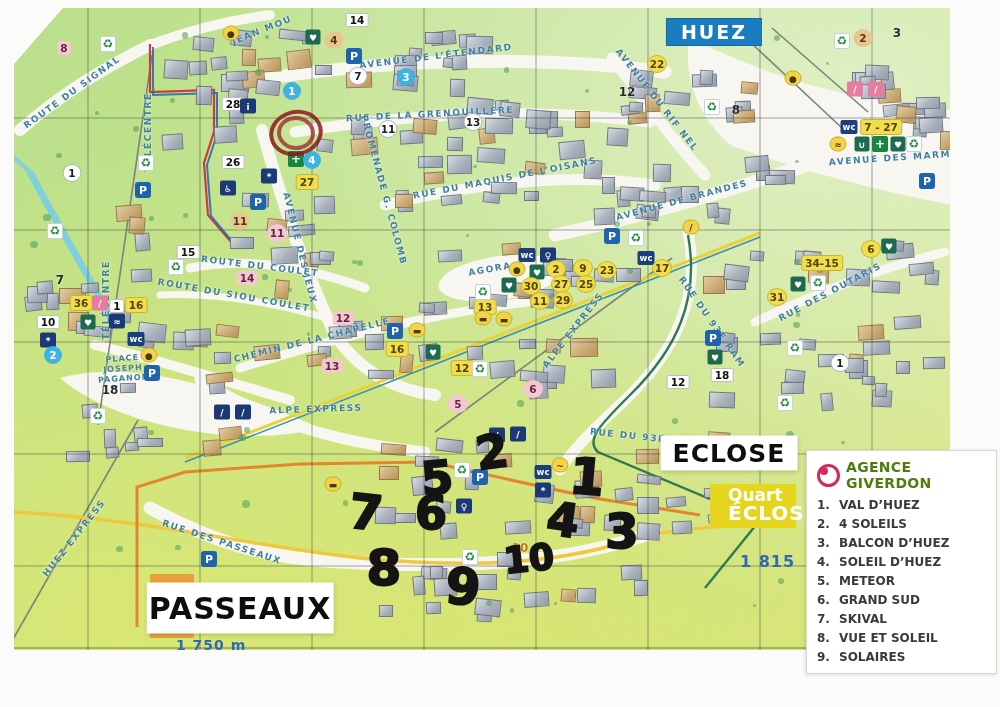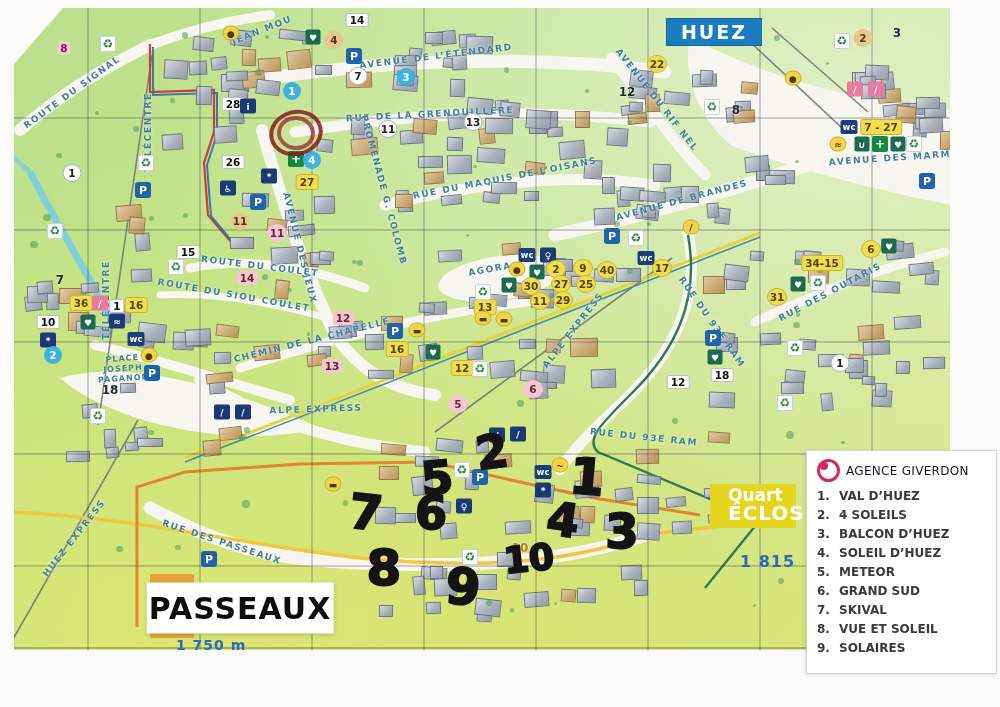--- a/index.html
+++ b/index.html
@@ -54,21 +54,21 @@
   .q-eclose .l1{font-size:17px;} .q-eclose .l2{font-size:20px;letter-spacing:1px;}
   .q-elev{position:absolute;z-index:5;color:#2f69b5;font-weight:bold;font-size:16px;letter-spacing:1px;}
   .q-passeaux{left:150px;top:574px;width:44px;height:64px;background:#e8a23c;color:#fff;
               font-weight:bold;font-size:20px;padding:28px 0 0 8px;box-sizing:border-box;}
   .legend{position:absolute;left:806px;top:450px;width:191px;height:224px;background:#fff;
           border:1px solid #d6d6d2;box-shadow:-1px 1px 4px rgba(0,0,0,.12);z-index:8;
           padding:8px 8px 4px 10px;box-sizing:border-box;}
   .legend-title{display:flex;align-items:center;gap:6px;margin-bottom:5px;}
   .logo{width:17px;height:17px;border-radius:50%;border:3px solid #d5295b;position:relative;flex:0 0 auto;}
   .logo::after{content:"";position:absolute;width:8px;height:8px;border-radius:50%;background:#d5295b;top:0px;left:0px;}
-  .legend-title span{color:#0f172a;font-weight:normal;font-size:12px;letter-spacing:.3px;}
+  .legend-title span{color:#4d7c0f;font-weight:bold;font-size:14px;letter-spacing:.3px;}
   .lrow{display:flex;font-size:12px;font-weight:bold;color:#3a3a3a;line-height:19px;}
   .lrow .n{width:22px;flex:0 0 auto;}
   .hand{position:absolute;z-index:9;transform:translate(-50%,-50%);color:#141414;font-weight:bold;
         -webkit-text-stroke:2px #141414;text-shadow:0 0 1px #141414;line-height:1;}
   .redcircle{position:absolute;z-index:9;left:296px;top:133px;width:46px;height:38px;
              transform:translate(-50%,-50%) rotate(-14deg);border:4px solid rgba(140,25,30,.85);
              border-radius:50%;}
   .redcircle::after{content:"";position:absolute;inset:2px 4px;border:4px solid rgba(155,35,40,.75);
              border-radius:50%;transform:rotate(18deg);}
 </style>
@@ -554,21 +554,21 @@
         <div class="pt ic-parking" style="left: 612px; top: 236px;">P</div>
         <div class="pt ic-recycle" style="left: 636px; top: 238px;">♻</div>
         <div class="pt ic-wc" style="left: 646px; top: 258px;">wc</div>
         <div class="pt ic-wc" style="left: 527px; top: 255px;">wc</div>
         <div class="pt ic-blue" style="left: 548px; top: 255px;">♀</div>
         <div class="pt ic-yellow" style="left: 517px; top: 269px;">●</div>
         <div class="pt ic-heart" style="left: 537px; top: 272px;">♥</div>
         <div class="pt ic-heart" style="left: 509px; top: 285px;">♥</div>
         <div class="pt yellow" style="left: 556px; top: 269px;">2</div>
         <div class="pt yellow" style="left: 583px; top: 268px;">9</div>
-        <div class="pt yellow" style="left: 607px; top: 270px;">40</div>
+        <div class="pt yellow" style="left: 607px; top: 270px;">23</div>
         <div class="pt yellow" style="left: 662px; top: 268px;">17</div>
         <div class="pt yellow" style="left: 561px; top: 284px;">27</div>
         <div class="pt yellow" style="left: 586px; top: 284px;">25</div>
         <div class="pt yellow" style="left: 531px; top: 286px;">30</div>
         <div class="pt yellow" style="left: 540px; top: 301px;">11</div>
         <div class="pt yellow" style="left: 563px; top: 300px;">29</div>
         <div class="pt yellowbox" style="left: 485px; top: 307px;">13</div>
         <div class="pt ic-recycle" style="left: 483px; top: 292px;">♻</div>
         <div class="pt ic-yellow" style="left: 483px; top: 318px;">▬</div>
         <div class="pt ic-yellow" style="left: 504px; top: 319px;">▬</div>
@@ -636,20 +636,21 @@
       <div class="l2">ÉCLOS</div>
     </div>
     <div class="q-elev" style="left:740px;top:552px">1 815</div>
     <div class="qbox q-passeaux">
       <span>P</span>
     </div>
     <div class="q-elev" style="left:176px;top:637px;font-size:14px">1 750 m</div>
 
     <div id="biglabels" style="z-index:7">
         <div class="al al-banner" style="left: 714px; top: 32px;">HUEZ</div>
+        <div class="al al-whitebox al-eclose" style="left: 729px; top: 453px;">ECLOSE</div>
         <div class="al al-whitebox al-passeaux" style="left: 240px; top: 608px;">PASSEAUX</div>
       </div>
     <div id="hand" style="z-index:9">
         <div class="hand" style="left: 587px; top: 477px; font-size: 50px; transform: translate(-50%, -50%) rotate(5deg);">1</div>
         <div class="hand" style="left: 492px; top: 452px; font-size: 46px; transform: translate(-50%, -50%) rotate(-8deg);">2</div>
         <div class="hand" style="left: 622px; top: 531px; font-size: 48px; transform: translate(-50%, -50%) rotate(0deg);">3</div>
         <div class="hand" style="left: 563px; top: 520px; font-size: 46px; transform: translate(-50%, -50%) rotate(8deg);">4</div>
         <div class="hand" style="left: 437px; top: 478px; font-size: 46px; transform: translate(-50%, -50%) rotate(-5deg);">5</div>
         <div class="hand" style="left: 431px; top: 513px; font-size: 46px; transform: translate(-50%, -50%) rotate(0deg);">6</div>
         <div class="hand" style="left: 366px; top: 512px; font-size: 48px; transform: translate(-50%, -50%) rotate(6deg);">7</div>

